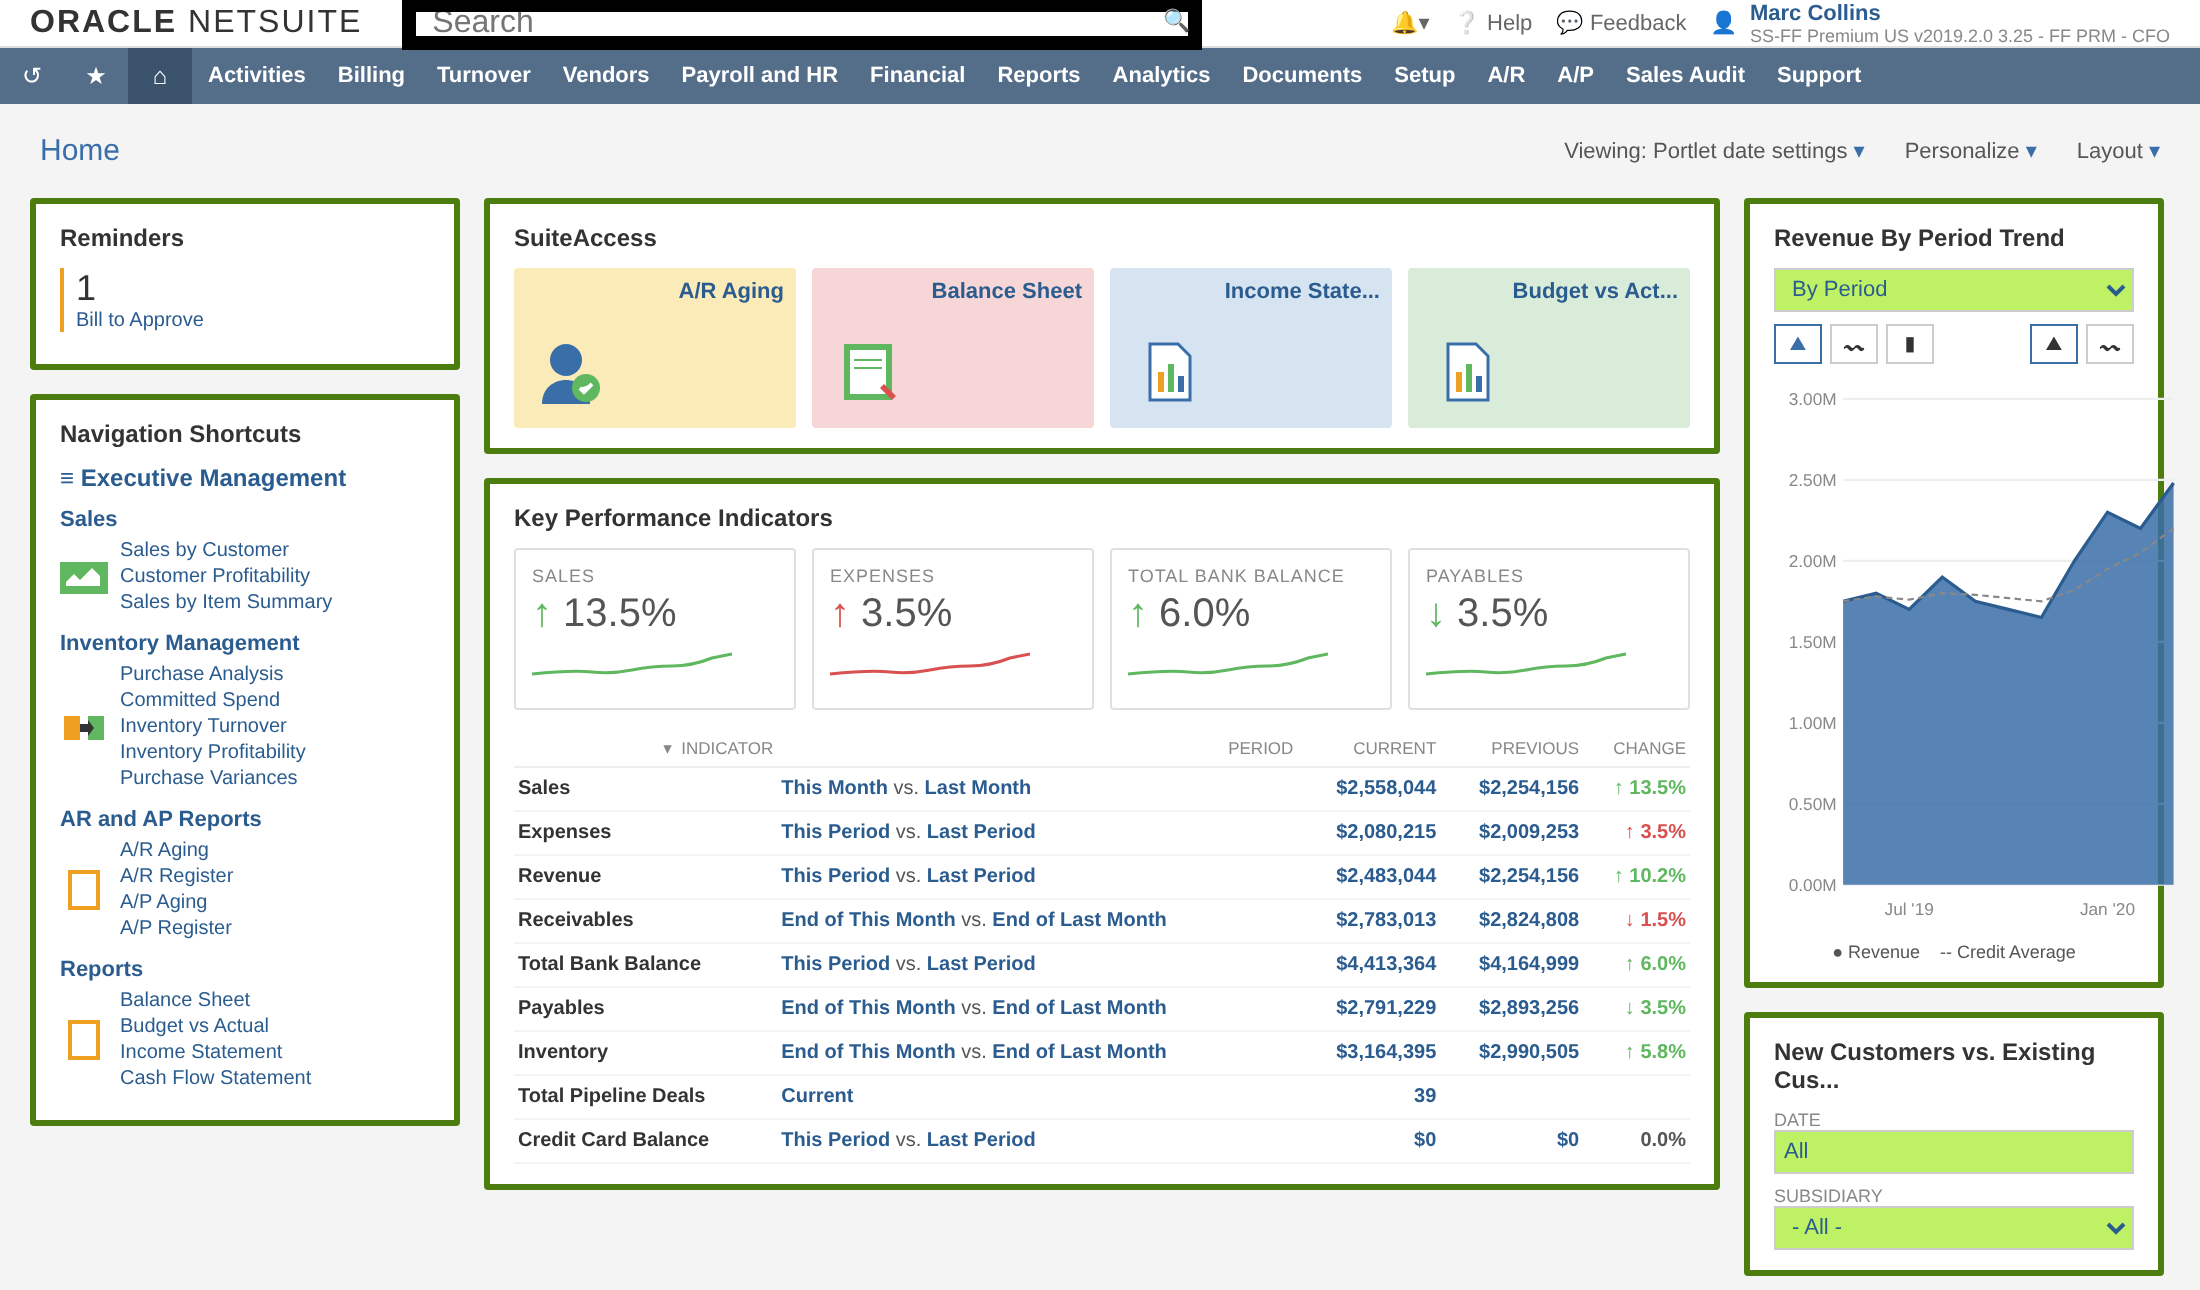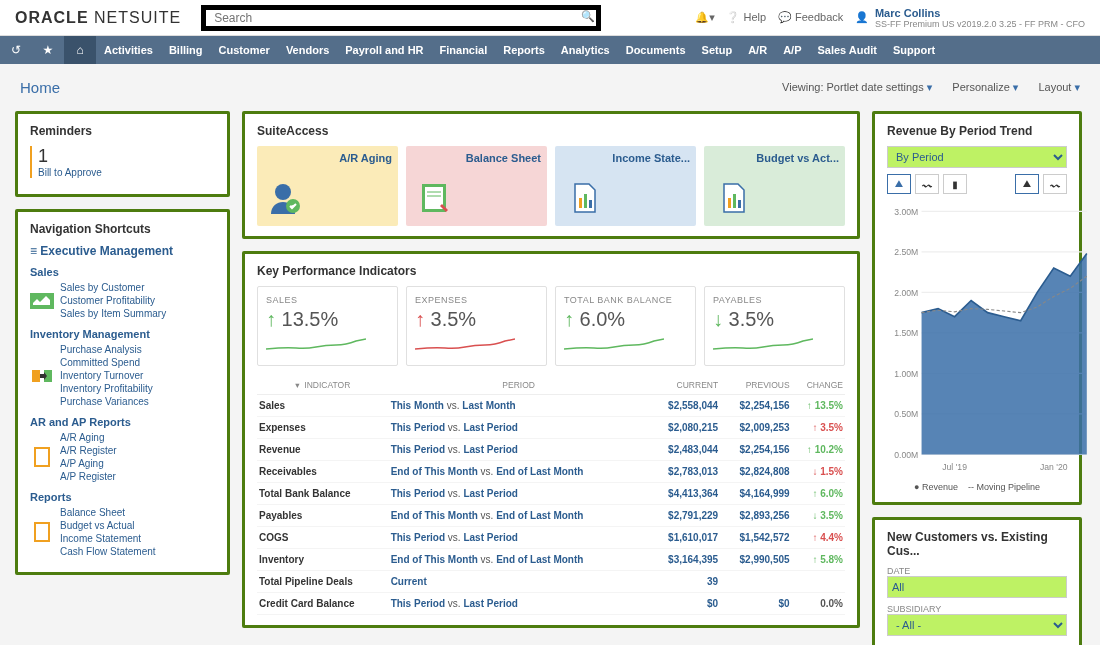--- a/index.html
+++ b/index.html
@@ -1,21 +1,21 @@
 <!DOCTYPE html>
 <html><head>
 <meta charset="utf-8">
 <style>
 *{margin:0;padding:0;box-sizing:border-box;font-family:Arial,Helvetica,sans-serif}
 body{background:#f4f4f4;width:1100px;height:645px;overflow:hidden;font-size:11px;color:#333}
-.header{background:#fff;height:36px;display:flex;align-items:center;padding:0 15px;border-bottom:1px solid #ddd}
+.header{background:#fff;height:24px;display:flex;align-items:center;padding:0 15px;border-bottom:1px solid #ddd}
 .logo{font-weight:300;font-size:16px;letter-spacing:1px;color:#333}
 .logo b{font-weight:700}
 .search{margin-left:20px;position:relative}
-.search input{width:400px;height:26px;border:5px solid #000000;padding:0 8px;font-size:12px}
+.search input{width:400px;height:26px;border:7px solid #000000;padding:0 8px;font-size:16px}
 .search-icon{position:absolute;right:6px;top:5px;color:#666}
 .header-right{margin-left:auto;display:flex;align-items:center;gap:12px;color:#666;font-size:11px}
 .header-right span{cursor:pointer}
 .user-block{display:flex;align-items:center;gap:6px}
 .user-name{color:#2b5c8f;font-weight:bold}
 .user-sub{font-size:9px;color:#888}
 .navbar{background:#546e8a;height:28px;display:flex;align-items:center;color:#fff;font-size:12px}
 .nav-icon{width:32px;height:28px;display:flex;align-items:center;justify-content:center;cursor:pointer}
 .nav-icon.home{background:#3a526b}
 .nav-item{padding:0 8px;cursor:pointer;font-weight:bold;font-size:11px}
@@ -46,21 +46,21 @@
 .tile.t1{background:#fbebb8}
 .tile.t2{background:#f6d6d6}
 .tile.t3{background:#d9ecd9}
 .tile.t4{background:#d6e4f2}
 .kpi-row{display:flex;gap:8px}
 .kpi{flex:1;border:1px solid #e0e0e0;padding:8px;border-radius:2px}
 .kpi-label{font-size:9px;color:#888;text-transform:uppercase;letter-spacing:0.5px}
 .kpi-val{font-size:20px;color:#555;margin-top:3px}
 .spark{height:20px;margin-top:4px}
 .tbl{width:100%;border-collapse:collapse;margin-top:10px;font-size:10px}
-.tbl th{text-align:center;color:#888;font-weight:normal;text-transform:uppercase;font-size:8.5px;padding:4px 2px;border-bottom:1px solid #eee}
+.tbl th{text-align:right;color:#888;font-weight:normal;text-transform:uppercase;font-size:8.5px;padding:4px 2px;border-bottom:1px solid #eee}
 .tbl td{padding:5px 2px;border-bottom:1px solid #f4f4f4}
 .tbl td:nth-child(1){font-weight:bold}
 .tbl td:nth-child(3),.tbl td:nth-child(4){text-align:right;color:#2b5c8f;font-weight:bold}
 .tbl td:nth-child(5){text-align:right;font-weight:bold}
 .tbl th:nth-child(3),.tbl th:nth-child(4),.tbl th:nth-child(5){text-align:right}
 .period{color:#2b5c8f;font-weight:bold;font-size:10px}
 .vs{color:#555;font-weight:normal}
 .sel{width:100%;height:22px;border:1px solid #ccc;font-size:11px;padding:0 4px;background:#bef264;color:#2b5c8f}
 .chart{height:270px;position:relative;margin-top:6px}
 .chart-toolbar{display:flex;gap:4px;margin:6px 0}
@@ -92,21 +92,21 @@
   </div>
 </div>
 
 <div class="navbar">
   <div class="nav-icon">↺</div>
   <div class="nav-icon">★</div>
   <div class="nav-icon home">⌂</div>
   <div id="nav-items" style="display:flex">
       <div class="nav-item">Activities</div>
       <div class="nav-item">Billing</div>
-      <div class="nav-item">Customer</div>
+      <div class="nav-item">Turnover</div>
       <div class="nav-item">Vendors</div>
       <div class="nav-item">Payroll and HR</div>
       <div class="nav-item">Financial</div>
       <div class="nav-item">Reports</div>
       <div class="nav-item">Analytics</div>
       <div class="nav-item">Documents</div>
       <div class="nav-item">Setup</div>
       <div class="nav-item">A/R</div>
       <div class="nav-item">A/P</div>
       <div class="nav-item">Sales Audit</div>
@@ -299,27 +299,20 @@
               <td>$4,413,364</td>
               <td>$4,164,999</td>
               <td style="color:#5fb85f">↑ 6.0%</td>
             </tr>
             <tr>
               <td>Payables</td>
               <td><span class="period">End of This Month</span> <span class="vs">vs.</span> <span class="period">End of Last Month</span></td>
               <td>$2,791,229</td>
               <td>$2,893,256</td>
               <td style="color:#5fb85f">↓ 3.5%</td>
-            </tr>
-            <tr>
-              <td>COGS</td>
-              <td><span class="period">This Period</span> <span class="vs">vs.</span> <span class="period">Last Period</span></td>
-              <td>$1,610,017</td>
-              <td>$1,542,572</td>
-              <td style="color:#d95050">↑ 4.4%</td>
             </tr>
             <tr>
               <td>Inventory</td>
               <td><span class="period">End of This Month</span> <span class="vs">vs.</span> <span class="period">End of Last Month</span></td>
               <td>$3,164,395</td>
               <td>$2,990,505</td>
               <td style="color:#5fb85f">↑ 5.8%</td>
             </tr>
             <tr>
               <td>Total Pipeline Deals</td>
@@ -370,21 +363,21 @@
           <line x1="32" x2="185" y1="5" y2="5" stroke="#eee"></line>
           <text x="29" y="8" text-anchor="end">3.00M</text>
           <path d="M32 98.75 L32 98.75 L47.3 95 L62.6 102.5 L77.9 87.5 L93.2 98.75 L108.5 102.5 L123.8 106.25 L139.1 80 L154.4 57.5 L169.7 64.99999999999997 L185 44 L185 230 L32 230 Z" fill="#3a6ea8" opacity="0.85"></path>
           <path d="M32 98.75 47.3 95 62.6 102.5 77.9 87.5 93.2 98.75 108.5 102.5 123.8 106.25 139.1 80 154.4 57.5 169.7 64.99999999999997 185 44 " stroke="#2b5c8f" fill="none" stroke-width="1.5"></path>
           <path d="M32 98.75 47.3 96.5 62.6 98 77.9 95 93.2 95.75 108.5 97.25 123.8 98.75 139.1 93.5 154.4 83.75 169.7 76.25000000000003 185 64.99999999999997 " stroke="#888" fill="none" stroke-width="1" stroke-dasharray="3 2"></path>
           <text x="62.6" y="244" text-anchor="middle">Jul '19</text>
           <text x="154.4" y="244" text-anchor="middle">Jan '20</text>
         </svg>
       <div class="legend">
         <span>● <span>Revenue</span></span>
-        <span>-- <span>Moving Pipeline</span></span>
+        <span>-- <span>Credit Average</span></span>
       </div>
     </div>
     <div class="card">
       <div class="card-title">New Customers vs. Existing Cus...</div>
       <div class="field-label">DATE</div>
       <input class="sel" value="All" style="">
       <div class="field-label">SUBSIDIARY</div>
       <select class="sel"><option>- All -</option></select>
       
       

